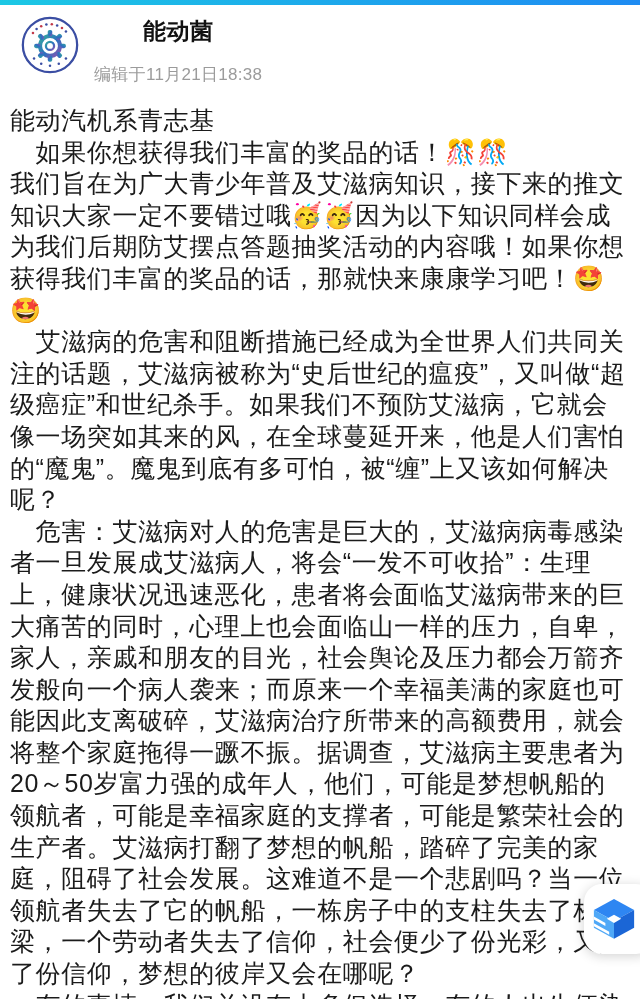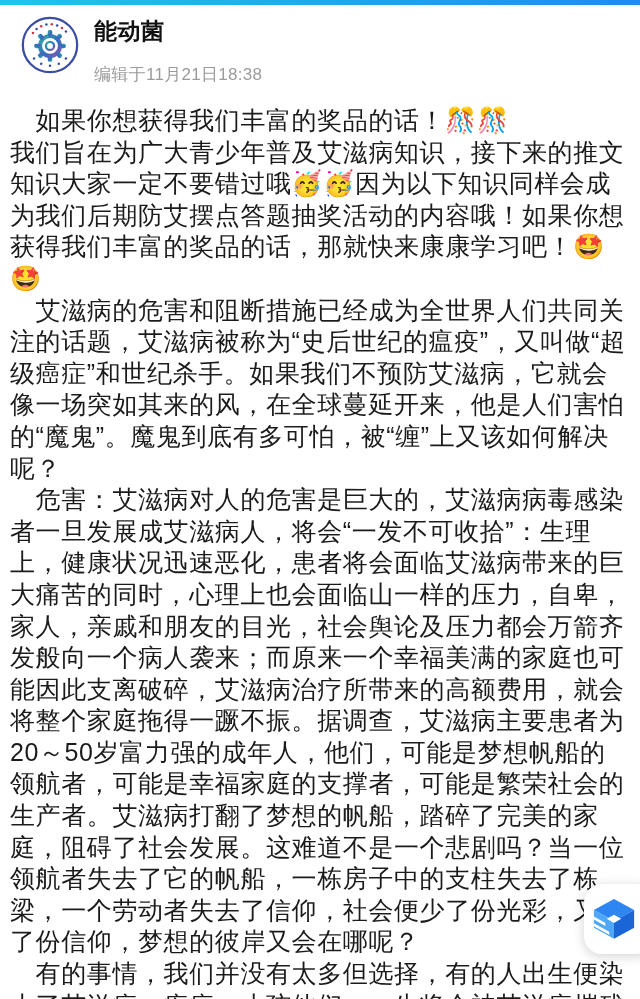--- a/index.html
+++ b/index.html
@@ -11,20 +11,21 @@
     font-family:"Liberation Sans","DejaVu Sans",sans-serif;
     margin:0 auto;
   }
   .top-bar{
     height:5px;width:100%;
     background:linear-gradient(90deg,var(--top-bar-start,#1cc8e4),var(--top-bar-end,#1e8bf2));
   }
   .header{
     display:flex;align-items:flex-start;
     padding:11px 18px 6px 21px;
+    text-align:center;
   }
   .avatar{
     width:58px;height:58px;flex:0 0 auto;
     border-radius:50%;
     display:block;
   }
   .header-text{margin-left:15px;padding-top:1px;}
   .account-name{
     font-size:23px;font-weight:700;color:#111;
     line-height:28px;letter-spacing:.5px;
@@ -107,20 +108,21 @@
         <circle cx="49.6" cy="46.8" r="1.4" fill="#3b4ea3"></circle>
       </g>
     </svg>
     <div class="header-text">
       <div class="account-name">能动菌</div>
       <div class="timestamp">编辑于11月21日18:38</div>
     </div>
   </div>
 
   <div class="post-body">
+    <p>能动汽机系青志基</p>
     <p>　如果你想获得我们丰富的奖品的话！🎊🎊</p>
     <p>我们旨在为广大青少年普及艾滋病知识，接下来的推文知识大家一定不要错过哦🥳🥳因为以下知识同样会成为我们后期防艾摆点答题抽奖活动的内容哦！如果你想获得我们丰富的奖品的话，那就快来康康学习吧！🤩🤩</p>
     <p>　艾滋病的危害和阻断措施已经成为全世界人们共同关注的话题，艾滋病被称为“史后世纪的瘟疫”，又叫做“超级癌症”和世纪杀手。如果我们不预防艾滋病，它就会像一场突如其来的风，在全球蔓延开来，他是人们害怕的“魔鬼”。魔鬼到底有多可怕，被“缠”上又该如何解决呢？</p>
     <p>　危害：艾滋病对人的危害是巨大的，艾滋病病毒感染者一旦发展成艾滋病人，将会“一发不可收拾”：生理上，健康状况迅速恶化，患者将会面临艾滋病带来的巨大痛苦的同时，心理上也会面临山一样的压力，自卑，家人，亲戚和朋友的目光，社会舆论及压力都会万箭齐发般向一个病人袭来；而原来一个幸福美满的家庭也可能因此支离破碎，艾滋病治疗所带来的高额费用，就会将整个家庭拖得一蹶不振。据调查，艾滋病主要患者为20～50岁富力强的成年人，他们，可能是梦想帆船的领航者，可能是幸福家庭的支撑者，可能是繁荣社会的生产者。艾滋病打翻了梦想的帆船，踏碎了完美的家庭，阻碍了社会发展。这难道不是一个悲剧吗？当一位领航者失去了它的帆船，一栋房子中的支柱失去了栋梁，一个劳动者失去了信仰，社会便少了份光彩，又少了份信仰，梦想的彼岸又会在哪呢？</p>
     <p>　有的事情，我们并没有太多但选择，有的人出生便染上了艾滋病，疾病，小孩他们，一生将会被艾滋病摧残</p>
   </div>
 
   <div class="floating-btn">
     <svg width="46" height="46" viewBox="0 0 48 48">
       <polygon points="24,3 45,14.5 24,26 3,14.5" fill="var(--doc-logo-blue,#2e86f2)"></polygon>

